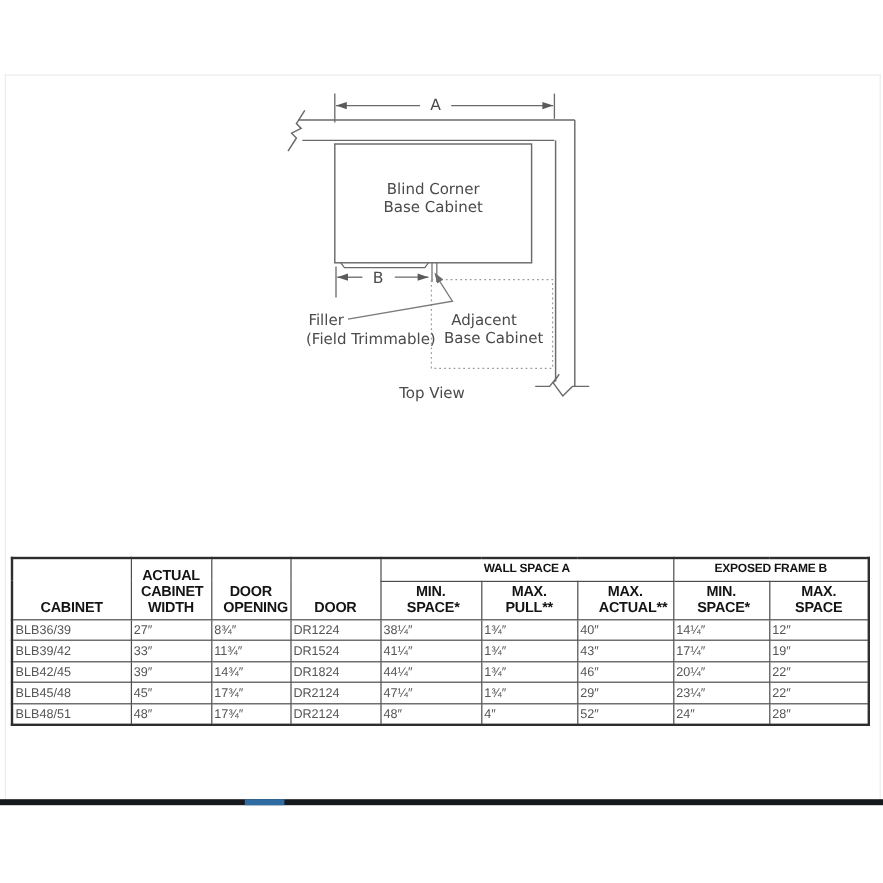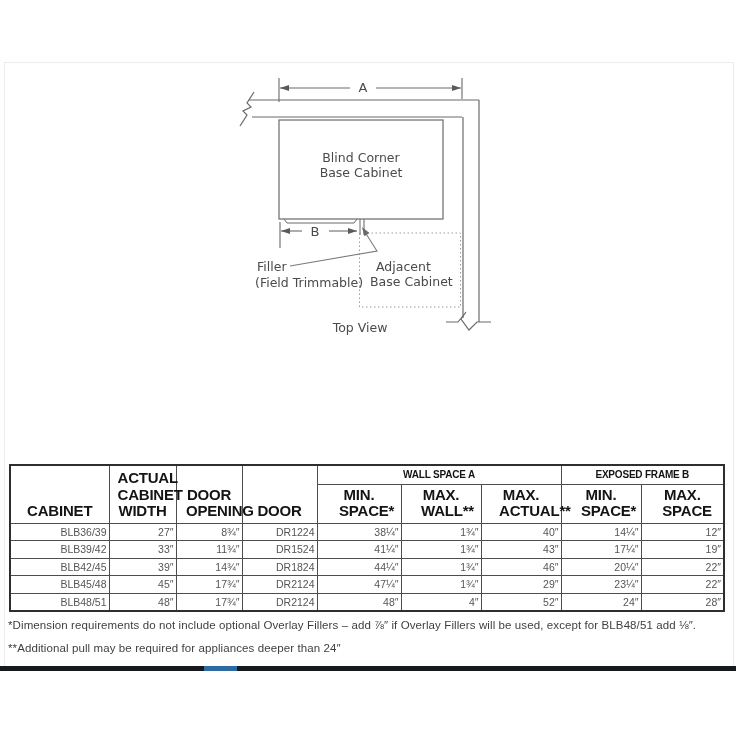--- a/index.html
+++ b/index.html
@@ -13,29 +13,29 @@
     background:#ffffff; border:1px solid #ececec; border-bottom:none;
   }
   .diagram-svg { position:absolute; left:230px; top:70px; }
 
   
   .spec-table-wrap { position:absolute; left:9px; top:464px; }
   table.spec { border-collapse:collapse; table-layout:fixed; width:714px;
     border:2px solid #2e2e2e; }
   table.spec th, table.spec td { border:1px solid #4d4d4d; }
   table.spec th {
-    font-weight:bold; color:#141414; font-size:15px; line-height:1.1;
+    font-weight:bold; color:#141414; font-size:12px; line-height:1.1;
     letter-spacing:-0.2px; text-align:center; vertical-align:bottom;
     padding:2px 1px 3px 1px;
   }
   table.spec th.group { vertical-align:middle; font-size:10px; height:19px; padding:1px; }
   table.spec th .wrap { display:block; margin:0 auto; }
   .w50 { width:50px; } .w46 { width:46px;text-align:center; } .w40 { width:40px; } .w44 { width:44px; }
   table.spec td {
-    font-size:10.5px; color:#555555; text-align:right; vertical-align:middle;
+    font-size:10.5px; color:#555555; text-align:left; vertical-align:middle;
     height:17.5px; padding:0 2px;
   }
   .footnote {
     position:absolute; left:8px; font-size:11.5px; color:#3f3f3f;
     letter-spacing:0.1px; white-space:nowrap;
   }
   .footnote.n1 { top:619px; }
   .footnote.n2 { top:642px; }
 
   .bottom-bar { position:absolute; left:0; top:666px; width:736px; height:5px; background:#16191d; }
@@ -128,21 +128,21 @@
               <span class="wrap">DOOR</span>
             </th>
           <th colspan="3" class="group">WALL SPACE A</th>
           <th colspan="2" class="group">EXPOSED FRAME B</th>
         </tr>
         <tr>
           <th>
               <span class="wrap w40">MIN. SPACE*</span>
             </th>
           <th>
-              <span class="wrap w40">MAX. WALL**</span>
+              <span class="wrap w40">MAX. PULL**</span>
             </th>
           <th>
               <span class="wrap w44">MAX. ACTUAL**</span>
             </th>
           <th>
               <span class="wrap w40">MIN. SPACE*</span>
             </th>
           <th>
               <span class="wrap w40">MAX. SPACE</span>
             </th>
@@ -201,19 +201,17 @@
             <td>48″</td>
             <td>4″</td>
             <td>52″</td>
             <td>24″</td>
             <td>28″</td>
         </tr>
       </tbody>
     </table>
   </div>
 
-  <div class="footnote n1">*Dimension requirements do not include optional Overlay Fillers – add ⅞″ if Overlay Fillers will be used, except for BLB48/51 add ⅛″.</div>
-  <div class="footnote n2">**Additional pull may be required for appliances deeper than 24″</div>
 
   <div class="bottom-bar">
     <div class="accent"></div>
   </div>
 </div>
 
 </body></html>

